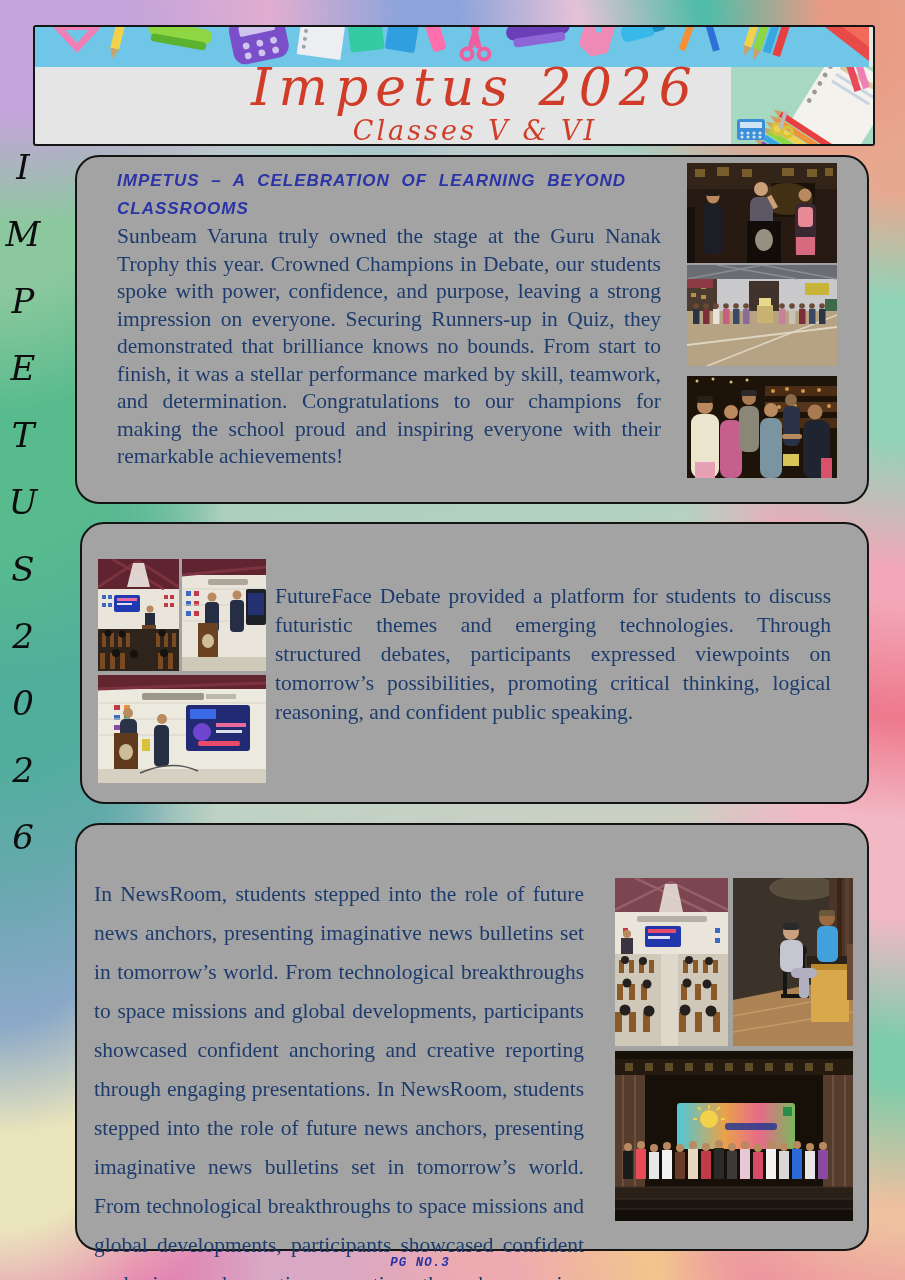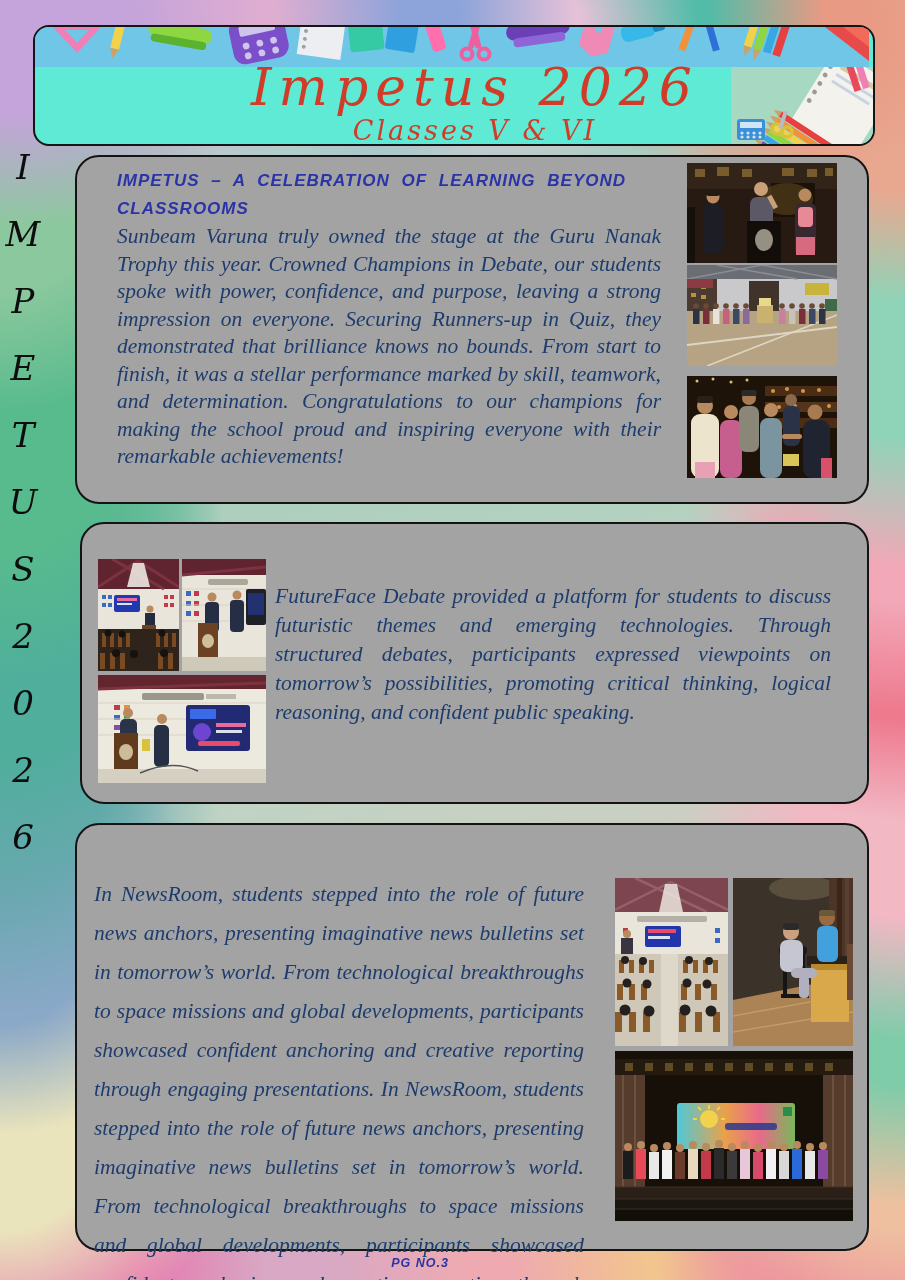--- a/index.html
+++ b/index.html
@@ -29,21 +29,21 @@
       radial-gradient(240px 260px at 0% 86%, #eae4bc 0%, #eae4bc 50%, rgba(234,228,188,0) 100%),
       radial-gradient(240px 200px at 3% 99%, #e776ae 0%, #e776ae 45%, rgba(231,118,174,0) 100%),
       radial-gradient(240px 160px at 25% 100%, #d8a8c4 0%, #d8a8c4 45%, rgba(216,168,196,0) 100%),
       radial-gradient(240px 160px at 45% 100%, #eeaab0 0%, #eeaab0 45%, rgba(238,170,176,0) 100%),
       radial-gradient(220px 160px at 62% 100%, #f2c48e 0%, #f2c48e 45%, rgba(242,196,142,0) 100%),
       radial-gradient(260px 170px at 82% 100%, #ea9aa4 0%, #ea9aa4 45%, rgba(234,154,164,0) 100%),
       linear-gradient(165deg,#b8cfd8 0%,#a8cdbb 30%,#bcd4c4 55%,#ddc8c2 78%,#e8b4b4 100%);
   }
   .banner{
     position:absolute;left:33px;top:25px;width:838px;height:117px;
-    border:2.5px solid #151515;border-radius:16px;overflow:hidden;background:#5eead4;
+    border:2.5px solid #151515;border-radius:3px;overflow:hidden;background:#e5e5e5;
   }
   .banner-strip{position:absolute;left:0;top:0;width:100%;height:40px;}
   .banner-side{position:absolute;right:0;top:40px;width:142px;height:77px;}
   .banner-title{
     position:absolute;left:60px;top:34px;width:760px;text-align:center;
     font-family:"DejaVu Serif",serif;font-style:italic;font-size:52px;line-height:1;
     color:#d13c28;letter-spacing:7px;white-space:nowrap;
   }
   .banner-subtitle{
     position:absolute;left:60px;top:90px;width:760px;text-align:center;
@@ -61,37 +61,36 @@
   .card1{left:75px;top:155px;width:790px;height:345px;}
   .card2{left:80px;top:522px;width:785px;height:278px;}
   .card3{left:75px;top:823px;width:790px;height:424px;}
   .h-marker{
     font-family:"Liberation Sans",sans-serif;font-weight:bold;font-style:italic;
     font-size:17px;color:#2a34a6;letter-spacing:1px;word-spacing:6px;line-height:1.65;
   }
   .bodytext{
     font-family:"Liberation Serif",serif;font-size:21.5px;color:#1d3c6d;
     text-align:justify;
-    font-style:italic;
   }
   .card1 .heading{position:absolute;left:40px;top:10px;width:560px;}
   .card1 .body{position:absolute;left:40px;top:66px;width:544px;line-height:27.5px;}
   .card1 .photos{position:absolute;left:610px;top:6px;width:150px;display:flex;flex-direction:column;}
   .card2 .heading{position:absolute;left:190px;top:10px;width:560px;text-align:center;}
   .card2 .body{position:absolute;left:193px;top:58px;width:556px;line-height:29px;}
   .card2 .collage{position:absolute;left:16px;top:35px;width:168px;}
   .card3 .heading{position:absolute;left:0;top:14px;width:100%;text-align:center;}
   .card3 .body{position:absolute;left:17px;top:50px;width:490px;line-height:39px;}
   .card3 .collage{position:absolute;left:538px;top:53px;width:238px;}
   .photo{overflow:hidden;}
   .photo svg{display:block;}
   .row{display:flex;}
   .footer{
     position:absolute;left:0;top:1256px;width:840px;text-align:center;
-    font-family:Liberation Sans, sans-serif;font-weight:bold;font-style:italic;
+    font-family:Liberation Mono, monospace;font-weight:bold;font-style:italic;
     font-size:12.5px;color:#2a34a6;letter-spacing:1px;
   }
 </style>
 </head>
 <body>
 
 <div class="banner">
   <div class="banner-strip">
     <svg width="834" height="40" viewBox="0 0 834 40">
       <rect width="834" height="40" fill="#6fc6e6"></rect>

